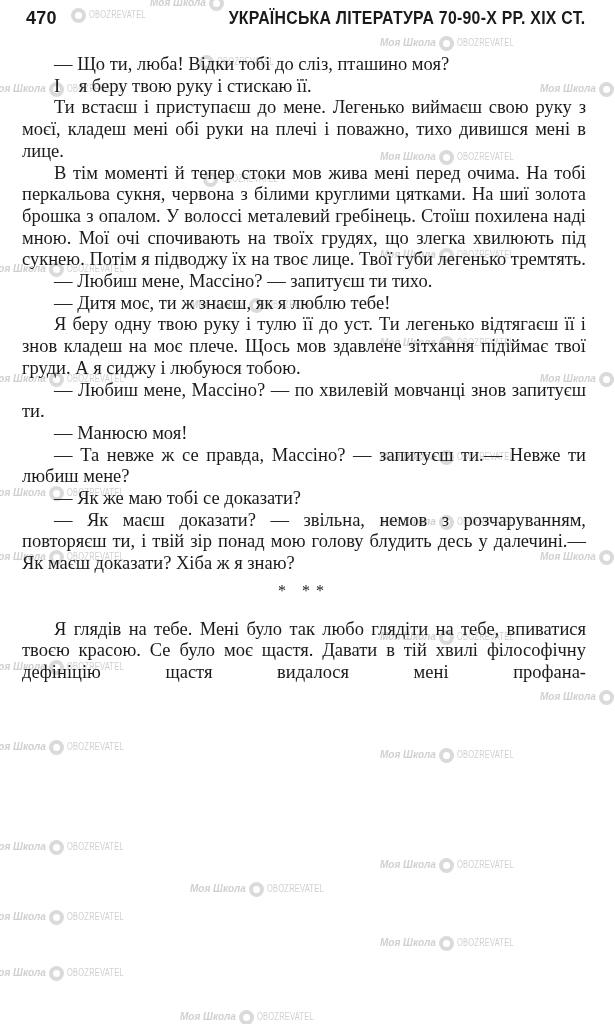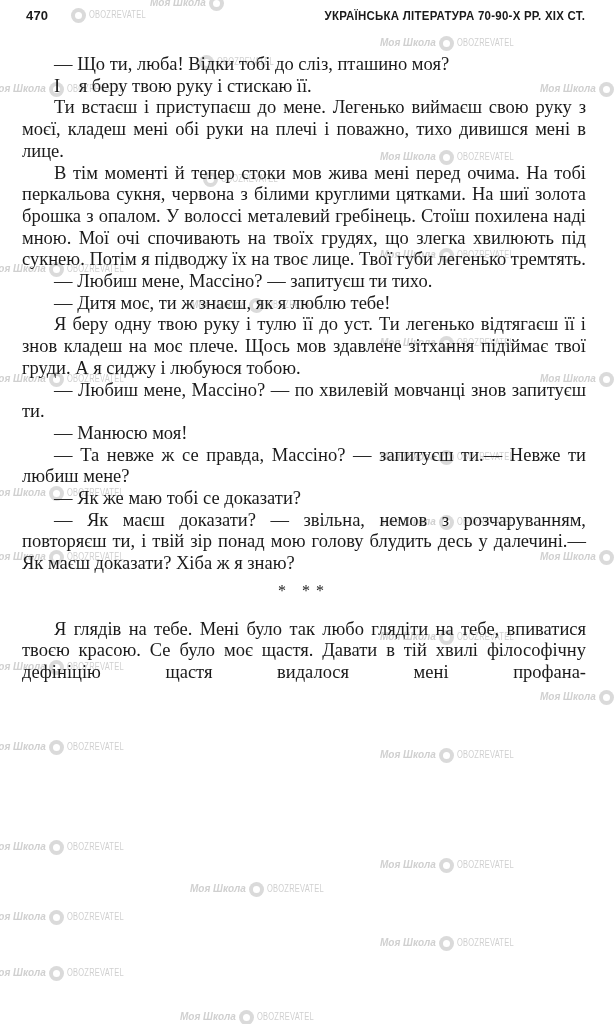--- a/index.html
+++ b/index.html
@@ -1,18 +1,18 @@
 <!DOCTYPE html>
 <html><head>
 <meta charset="utf-8">
 <style>
   html, body { margin:0; padding:0; background:#ffffff; }
   body { width:615px; height:1024px; overflow:hidden; position:relative; font-family:"Liberation Serif", serif; color:#1a1a1a; }
   .page { position:absolute; left:0; top:0; width:615px; height:1024px; }
-  .header { position:absolute; top:6px; left:0; width:615px; height:22px; font-family:"Liberation Sans", sans-serif; font-weight:bold; font-size:13px; }
+  .header { position:absolute; top:6px; left:0; width:615px; height:22px; font-family:"Liberation Sans", sans-serif; font-weight:bold; font-size:18px; }
   .page-num { position:absolute; left:26px; top:2px; letter-spacing:0.2px; }
   .running-title { position:absolute; right:30px; top:2px; transform:scaleX(0.88); transform-origin:right; letter-spacing:0.3px; }
   .body { position:absolute; left:22px; top:54px; width:564px; font-size:18.5px; line-height:21.7px; }
   .p { text-align:justify; text-align-last:left; text-indent:32px; margin:0; }
   .p.nojust { text-align:right; }
   .sep { text-align:center; margin:5px 0 17px 0; letter-spacing:6px; font-size:16px; }
   .wm { position:absolute; font-family:"Liberation Sans", sans-serif; font-size:10px; color:#d0d0d0; font-style:italic; font-weight:bold; white-space:nowrap; pointer-events:none; }
   .wm .logo { display:inline-block; width:15px; height:15px; border-radius:50%; background:#dadada; vertical-align:middle; margin:0 3px; position:relative; }
   .wm .logo::after { content:""; position:absolute; left:4px; top:4px; width:7px; height:7px; border-radius:50%; background:#fff; }
   .wm .ob { font-style:normal; font-weight:normal; letter-spacing:0.3px; transform:scaleX(0.75); display:inline-block; transform-origin:left; }

